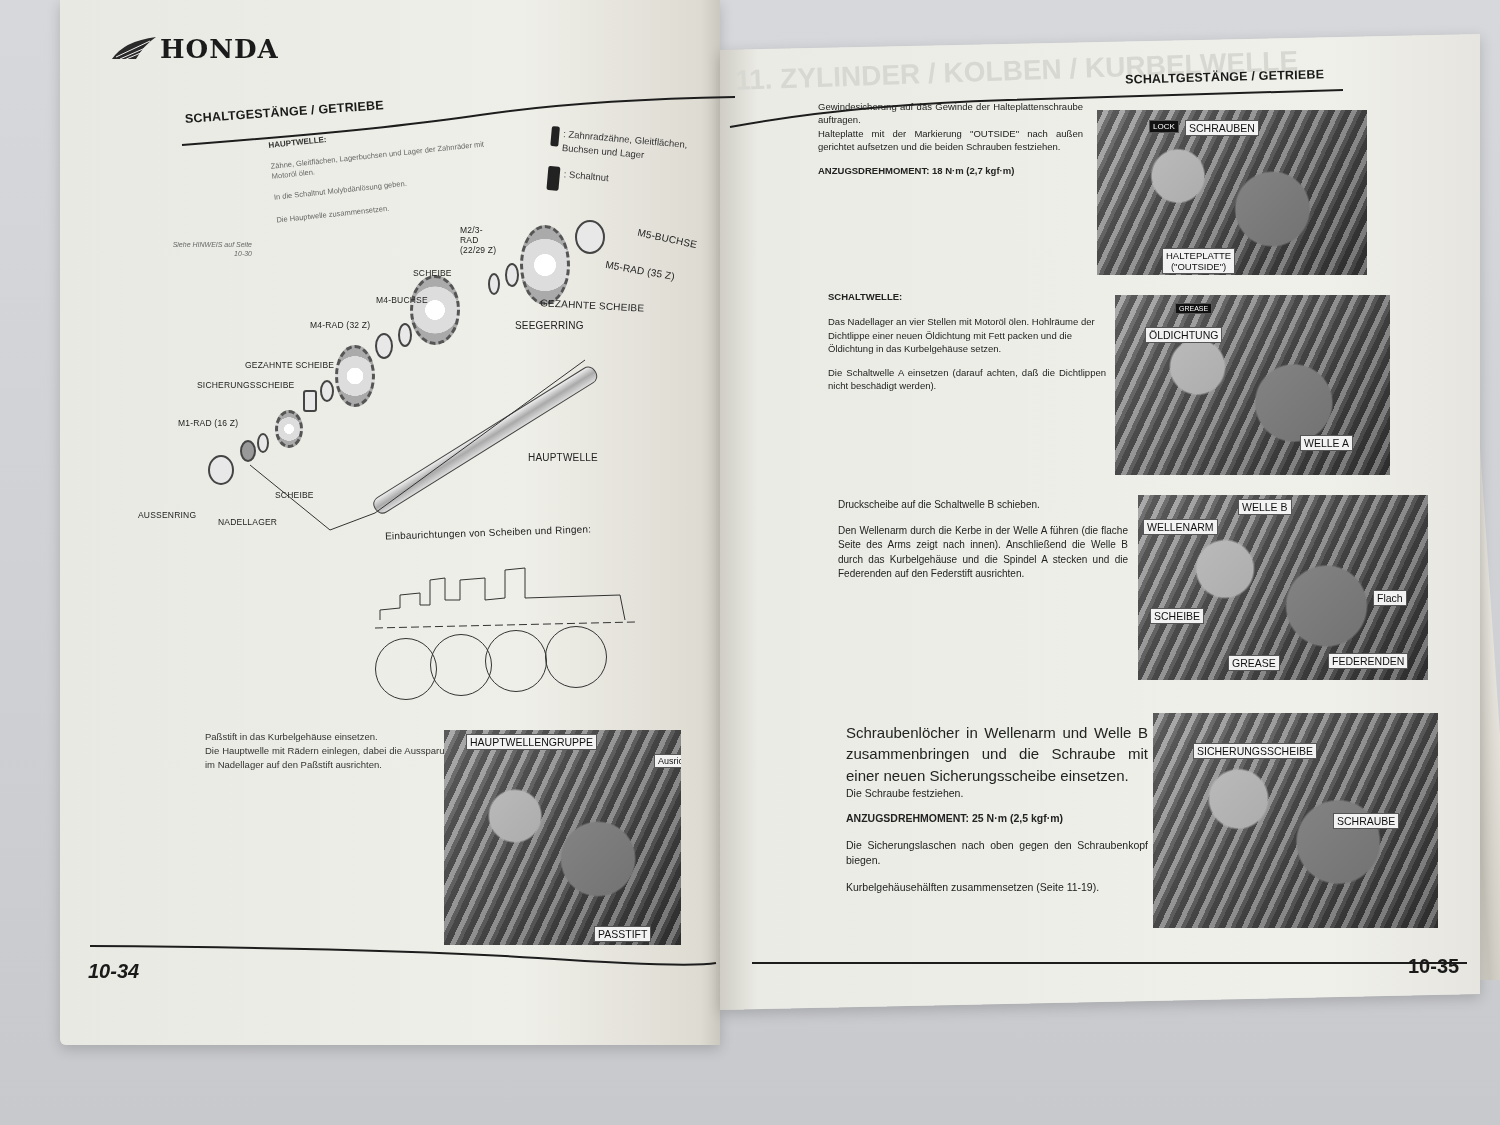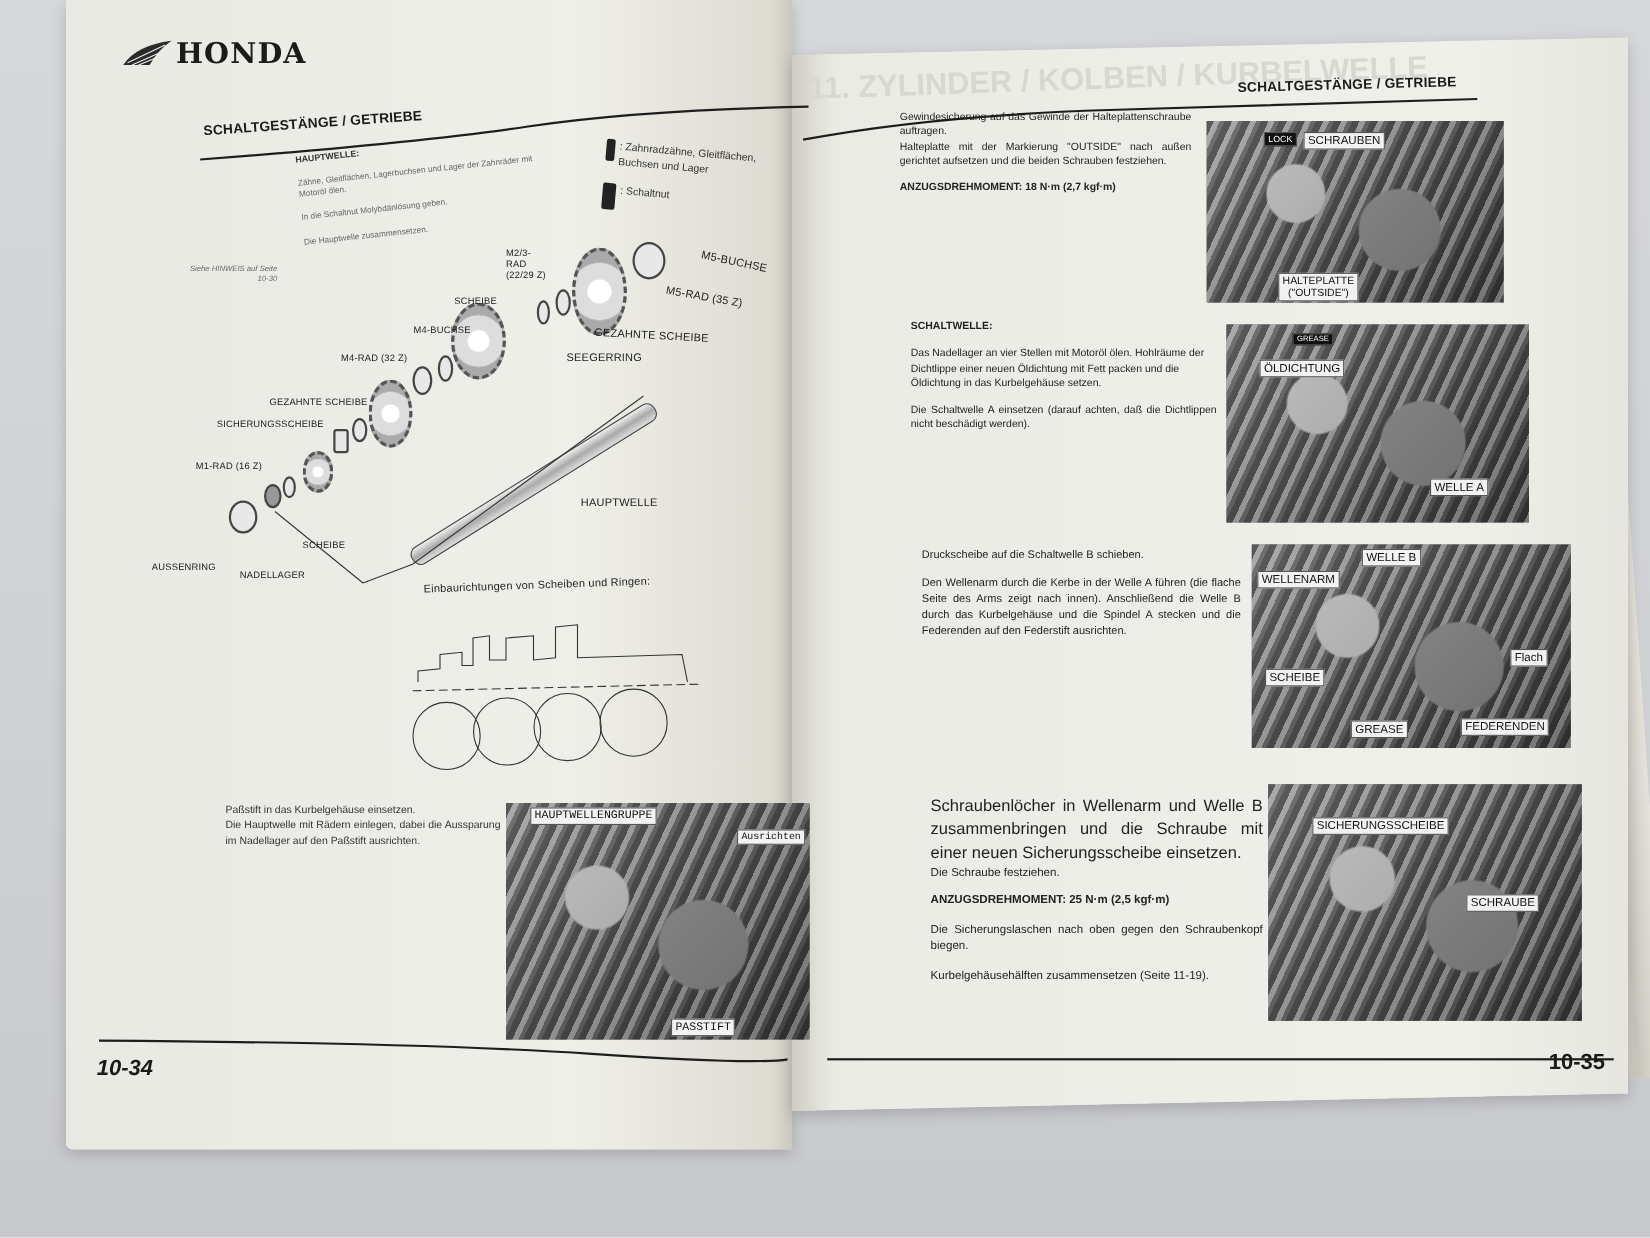--- a/index.html
+++ b/index.html
@@ -165,21 +165,21 @@
   <div class="circle" style="left:0;top:88px;"></div>
   <div class="circle" style="left:55px;top:84px;"></div>
   <div class="circle" style="left:110px;top:80px;"></div>
   <div class="circle" style="left:170px;top:76px;"></div>
 </div>
 
 <div class="abs" style="left:205px;top:730px;width:250px;">
   <div class="small" style="font-size:9.5px;">Paßstift in das Kurbelgehäuse einsetzen.</div>
   <div class="small" style="font-size:9.5px;text-align:justify;">Die Hauptwelle mit Rädern einlegen, dabei die Aussparung im Nadellager auf den Paßstift ausrichten.</div>
 </div>
-<div class="photo" style="left:460px;top:730px;width:276px;height:215px;font-family:Liberation Mono, monospace;">
+<div class="photo" style="left:444px;top:730px;width:237px;height:215px;">
   <span class="photo-label" style="left:22px;top:4px;">HAUPTWELLENGRUPPE</span>
   <span class="photo-label" style="left:210px;top:24px;font-size:9px;">Ausrichten</span>
   <span class="photo-label" style="left:150px;top:196px;">PASSTIFT</span>
 </div>
 
 <svg class="abs" style="left:88px;top:938px;" width="630" height="30">
   <path d="M2 8 Q300 10 450 20 T628 25" stroke="#1d1d1d" stroke-width="2" fill="none"></path>
 </svg>
 <div class="abs pagenum" style="left:88px;top:960px;font-style:italic;">10-34</div>
 

